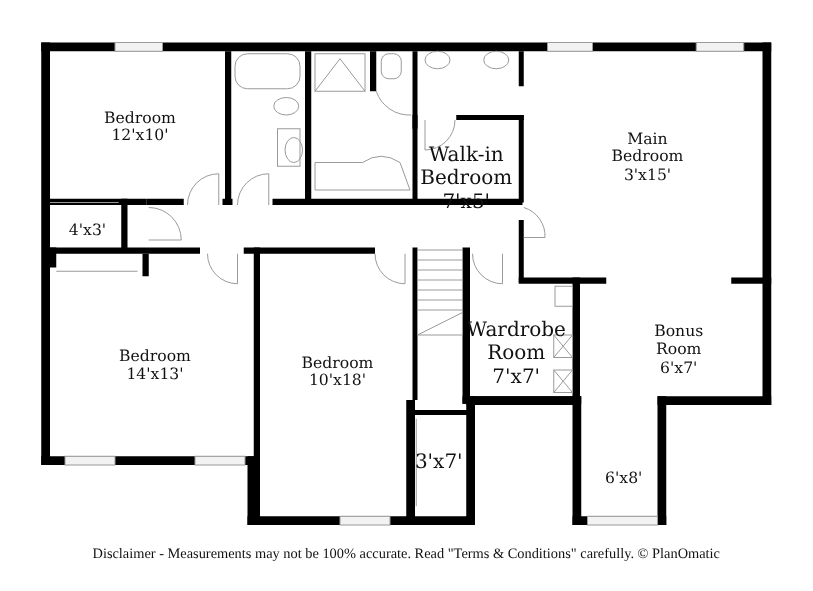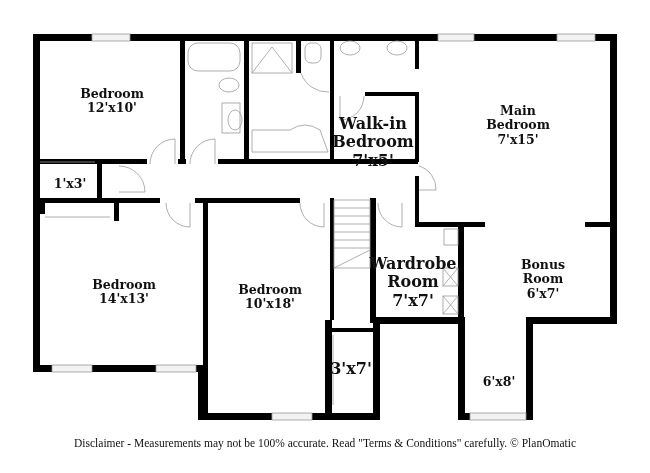--- a/index.html
+++ b/index.html
@@ -1,21 +1,21 @@
 <!DOCTYPE html>
 <html><head>
 <meta charset="utf-8">
 <style>
   html, body { margin:0; padding:0; background:#ffffff; }
   body { width:650px; height:473px; position:relative; overflow:hidden; font-family:"DejaVu Serif", serif; }
   #plan { position:absolute; left:0; top:0; width:650px; height:473px; }
   .wall { fill:#000; }
   .thin { fill:none; stroke:#9a9a9a; stroke-width:0.8; }
   .win { fill:#f2f2f2; stroke:#9a9a9a; stroke-width:0.8; }
-  .label { position:absolute; text-align:center; font-family:"DejaVu Serif", serif; font-weight:bold; color:#111; line-height:1.15; transform:translateX(-50%); white-space:nowrap; }
+  .label { position:absolute; text-align:center; font-family:"DejaVu Serif", serif; font-weight:normal; color:#111; line-height:1.15; transform:translateX(-50%); white-space:nowrap; }
   .l13 { font-size:12.5px; }
   .l11 { font-size:16px; }
   .disclaimer { position:absolute; left:0; width:650px; top:437px; text-align:center; font-family:"Liberation Serif", serif; font-size:11.5px; color:#111; }
 </style>
 </head>
 <body>
 
 <svg id="plan" viewBox="0 0 650 473" xmlns="http://www.w3.org/2000/svg">
 
   <g>
@@ -122,31 +122,31 @@
     <line class="thin" x1="45" y1="217" x2="110" y2="217"></line>
     <line class="thin" x1="333" y1="335" x2="333" y2="405"></line>
   </g>
 </svg>
 
 <div class="label l13" style="left:112px;top:87px;">
   <div>Bedroom</div>
   <div>12'x10'</div>
 </div>
 <div class="label l13" style="left:70px;top:177px;">
-  <div>1'x3'</div>
+  <div>4'x3'</div>
 </div>
 <div class="label l11" style="left:373px;top:115px;">
   <div>Walk-in</div>
   <div>Bedroom</div>
   <div>7'x5'</div>
 </div>
 <div class="label l13" style="left:518px;top:104px;">
   <div>Main</div>
   <div>Bedroom</div>
-  <div>7'x15'</div>
+  <div>3'x15'</div>
 </div>
 <div class="label l13" style="left:124px;top:278px;">
   <div>Bedroom</div>
   <div>14'x13'</div>
 </div>
 <div class="label l13" style="left:270px;top:283px;">
   <div>Bedroom</div>
   <div>10'x18'</div>
 </div>
 <div class="label l11" style="left:413px;top:255px;">

